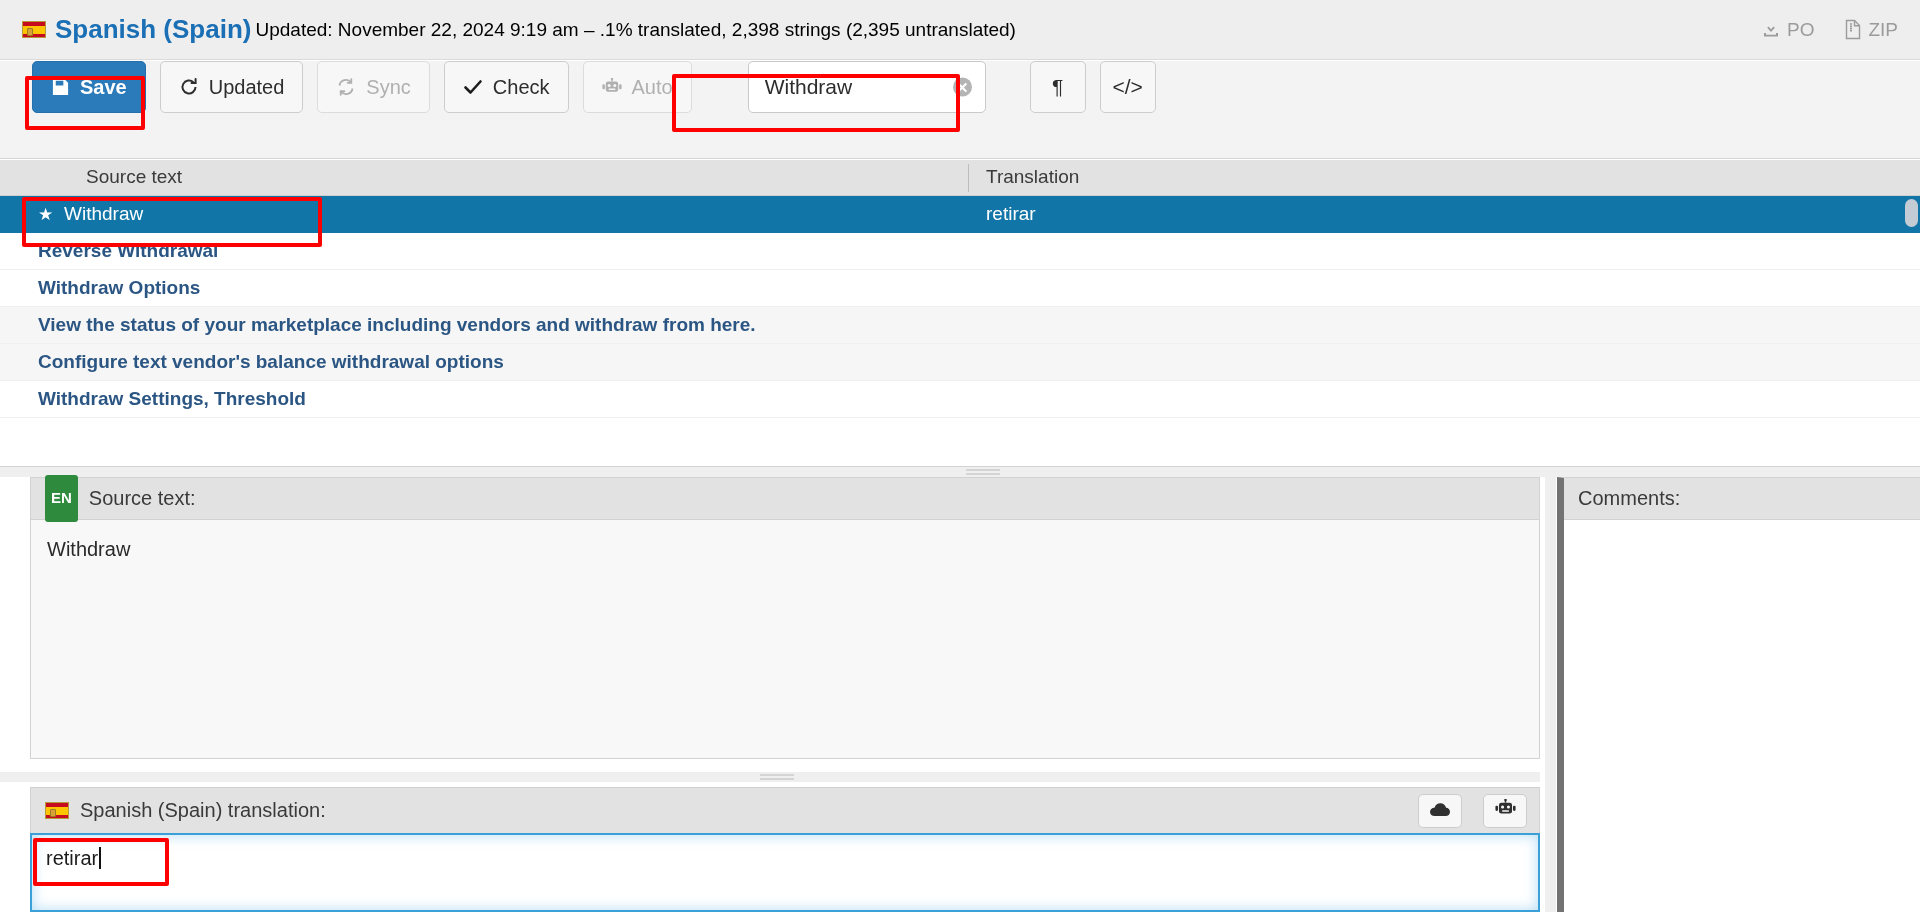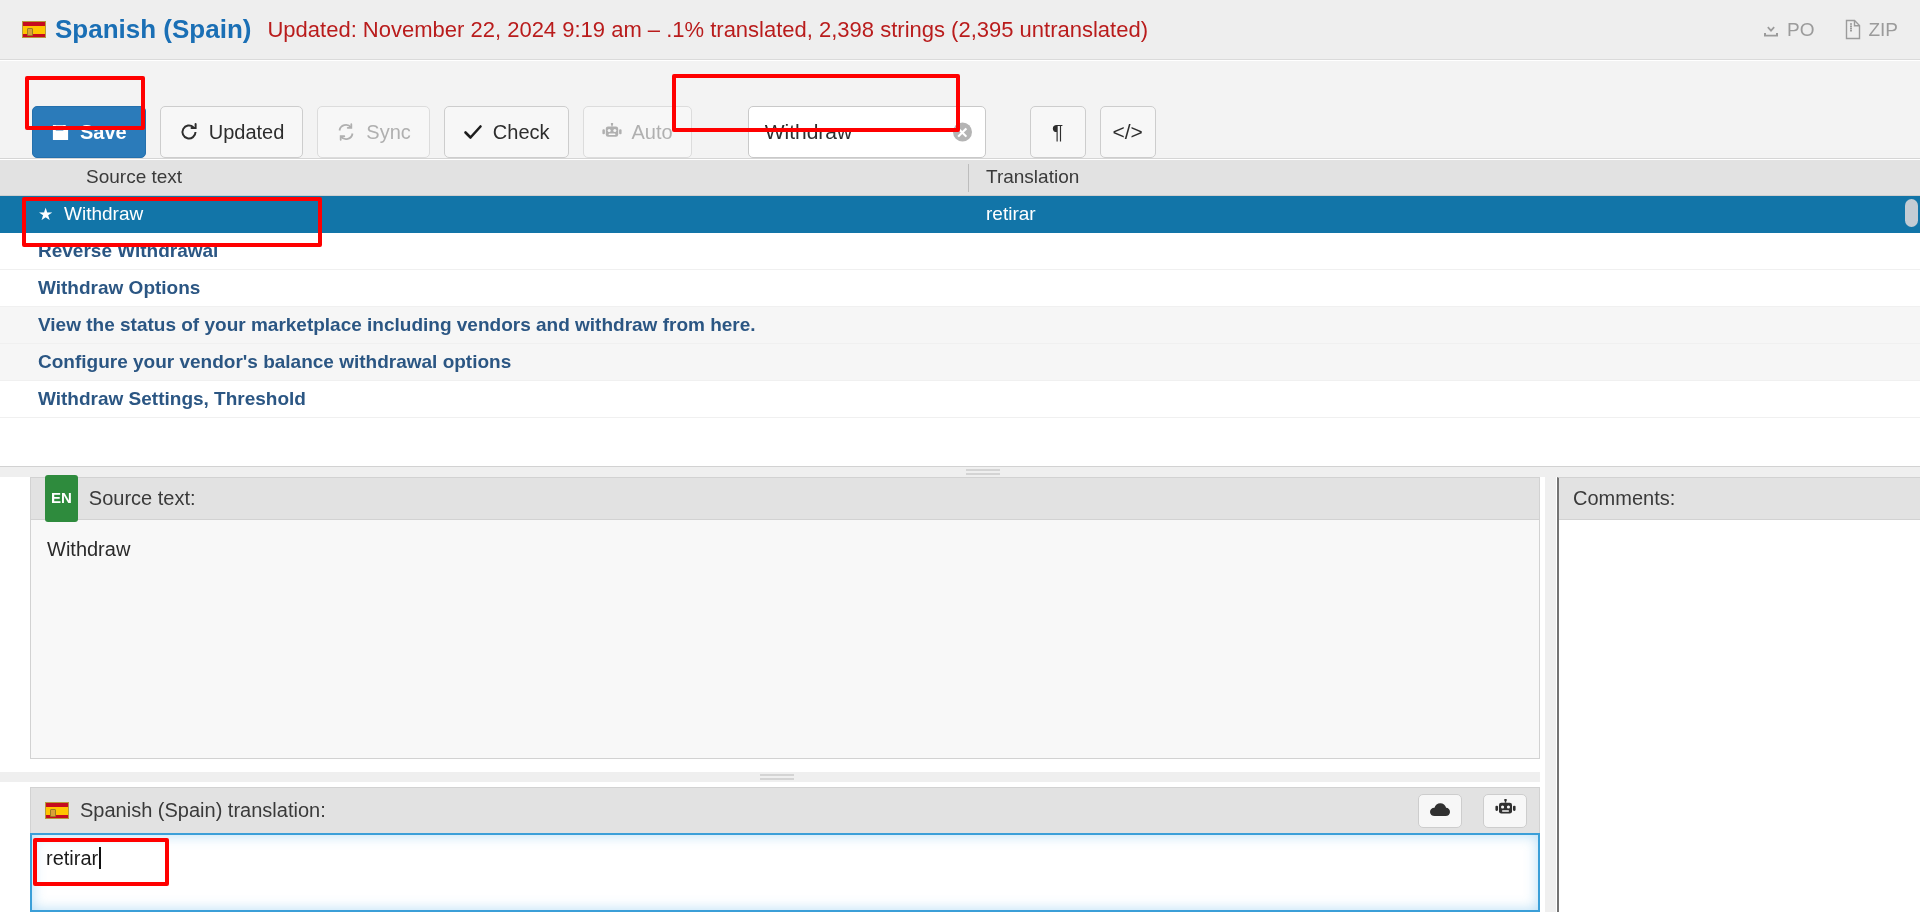--- a/index.html
+++ b/index.html
@@ -51,23 +51,23 @@
     border: 0.5px solid #9a7b22;
     border-radius: 1px;
   }
   .lang-name {
     color: #1a6fb5;
     font-size: 26px;
     font-weight: bold;
     white-space: nowrap;
   }
   .header-meta {
-    color: #b91c1c;
-    font-size: 22px;
-    margin-left: 16px;
+    color: #000000;
+    font-size: 19px;
+    margin-left: 4px;
     white-space: nowrap;
   }
   .header-right {
     margin-left: auto;
     display: flex;
     align-items: center;
     gap: 30px;
     color: #9b9b9b;
     font-size: 19px;
   }
@@ -81,21 +81,21 @@
   .dl-link svg { display: block; }
 
   
   .toolbar {
     position: absolute;
     top: 61px; left: 0;
     width: 1920px; height: 98px;
     background: #f3f3f3;
     border-bottom: 1px solid #d5d5d5;
     display: flex;
-    align-items: flex-end;
+    align-items: flex-start;
     padding-left: 32px;
   }
   .btn {
     height: 52px;
     min-width: 100px;
     border: 1px solid #cdcdcd;
     border-radius: 5px;
     background: #f7f7f7;
     color: #2d2d2d;
     font-size: 20px;
@@ -313,21 +313,21 @@
     color: #2a2a2a;
     background: #f8f8f8;
     height: 238px;
   }
 
   
   .comments-panel {
     position: absolute;
     top: 477px; left: 1557px;
     width: 363px; height: 435px;
-    border-left: 2px solid #737373;
+    border-left: 7px solid #737373;
     border-top: 1px solid #d2d2d2;
     background: #a3a3a3;
   }
   .comments-body {
     background: #ffffff;
     height: 393px;
   }
 
   .splitter-v {
     position: absolute;
@@ -508,21 +508,21 @@
       </div>
       <div class="row">
         <span class="src">Withdraw Options</span>
         <span class="tr"></span>
       </div>
       <div class="row alt">
         <span class="src">View the status of your marketplace including vendors and withdraw from here.</span>
         <span class="tr"></span>
       </div>
       <div class="row alt">
-        <span class="src">Configure your vendor's balance withdrawal options</span>
+        <span class="src">Configure text vendor's balance withdrawal options</span>
         <span class="tr"></span>
       </div>
       <div class="row">
         <span class="src">Withdraw Settings, Threshold</span>
         <span class="tr"></span>
       </div>
     </div>
 
   <div class="list-scroll">
     <div class="thumb"></div>

